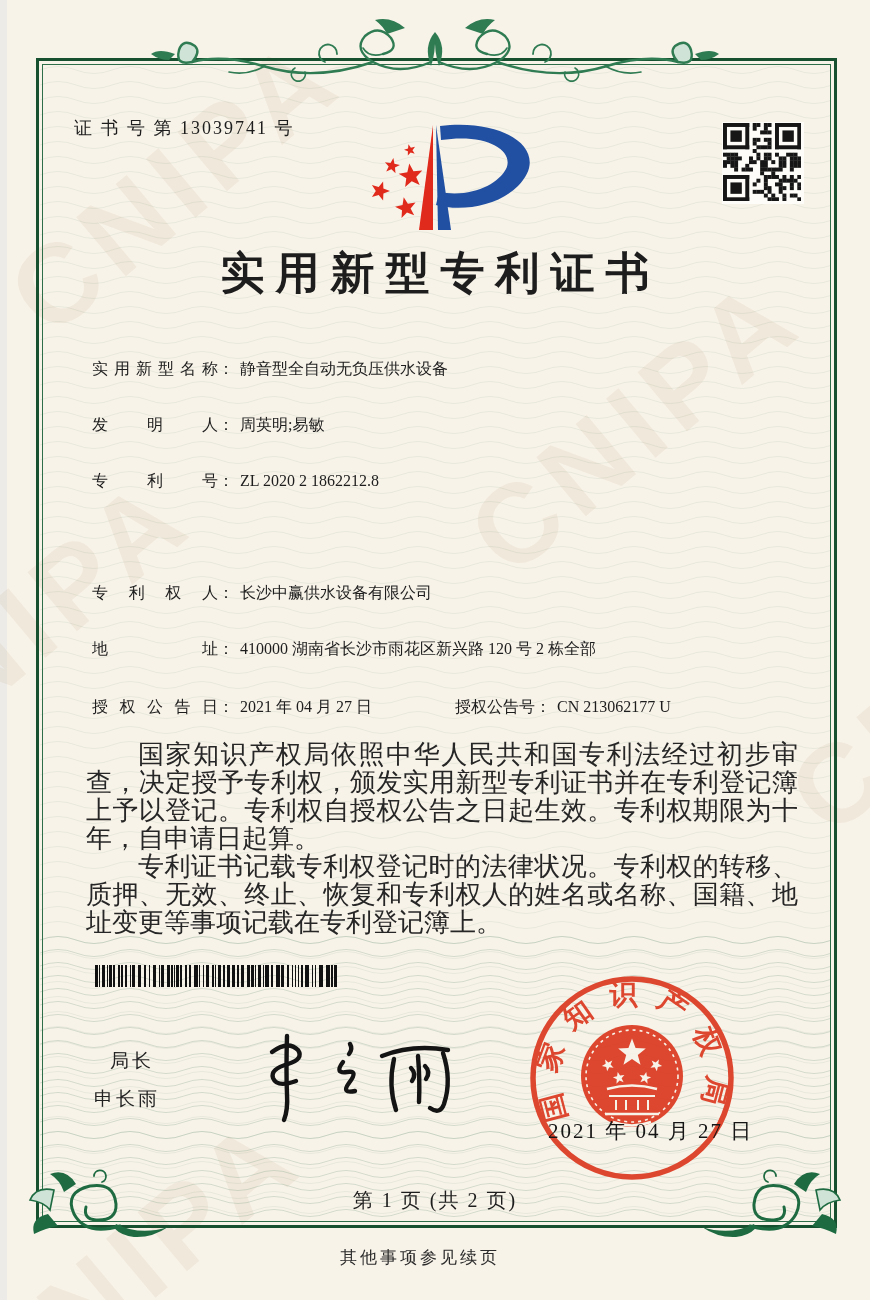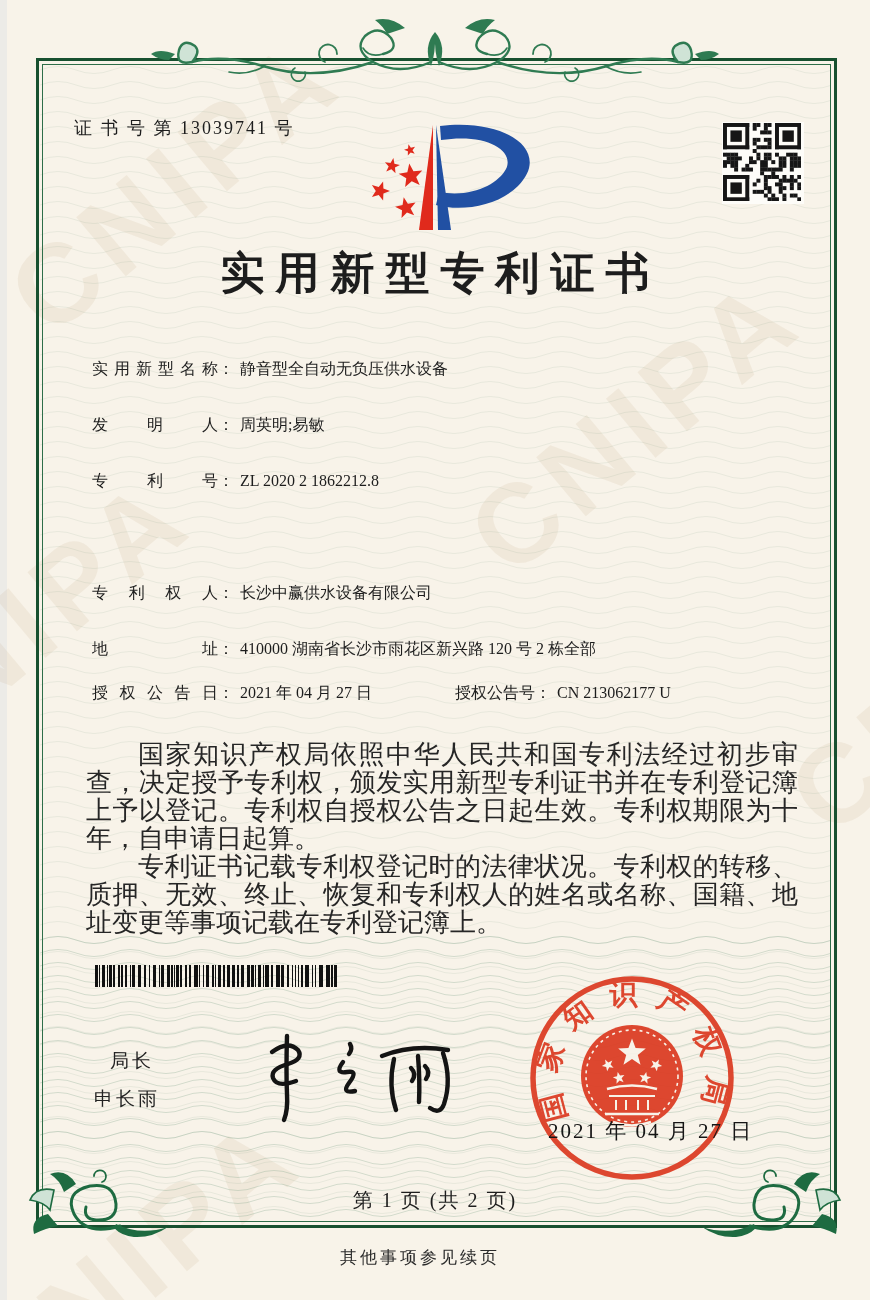--- a/index.html
+++ b/index.html
@@ -277,21 +277,21 @@
   </div>
   <div class="abs frow" style="top:471px">
     <span class="flabel">专利号</span><span class="fcolon">：</span><span>ZL 2020 2 1862212.8</span>
   </div>
   <div class="abs frow" style="top:583px">
     <span class="flabel">专利权人</span><span class="fcolon">：</span><span>长沙中赢供水设备有限公司</span>
   </div>
   <div class="abs frow" style="top:639px">
     <span class="flabel">地址</span><span class="fcolon">：</span><span>410000 湖南省长沙市雨花区新兴路 120 号 2 栋全部</span>
   </div>
-  <div class="abs frow" style="top:683px">
+  <div class="abs frow" style="top:697px">
     <span class="flabel">授权公告日</span><span class="fcolon">：</span><span>2021 年 04 月 27 日</span>
     <span class="grant2"><span>授权公告号</span><span class="fcolon">：</span><span>CN 213062177 U</span></span>
   </div>
 
   <div class="abs body-text">
     <p>国家知识产权局依照中华人民共和国专利法经过初步审查，决定授予专利权，颁发实用新型专利证书并在专利登记簿上予以登记。专利权自授权公告之日起生效。专利权期限为十年，自申请日起算。</p>
     <p>专利证书记载专利权登记时的法律状况。专利权的转移、质押、无效、终止、恢复和专利权人的姓名或名称、国籍、地址变更等事项记载在专利登记簿上。</p>
   </div>
 
   <div class="abs" style="left:95px;top:965px;">

